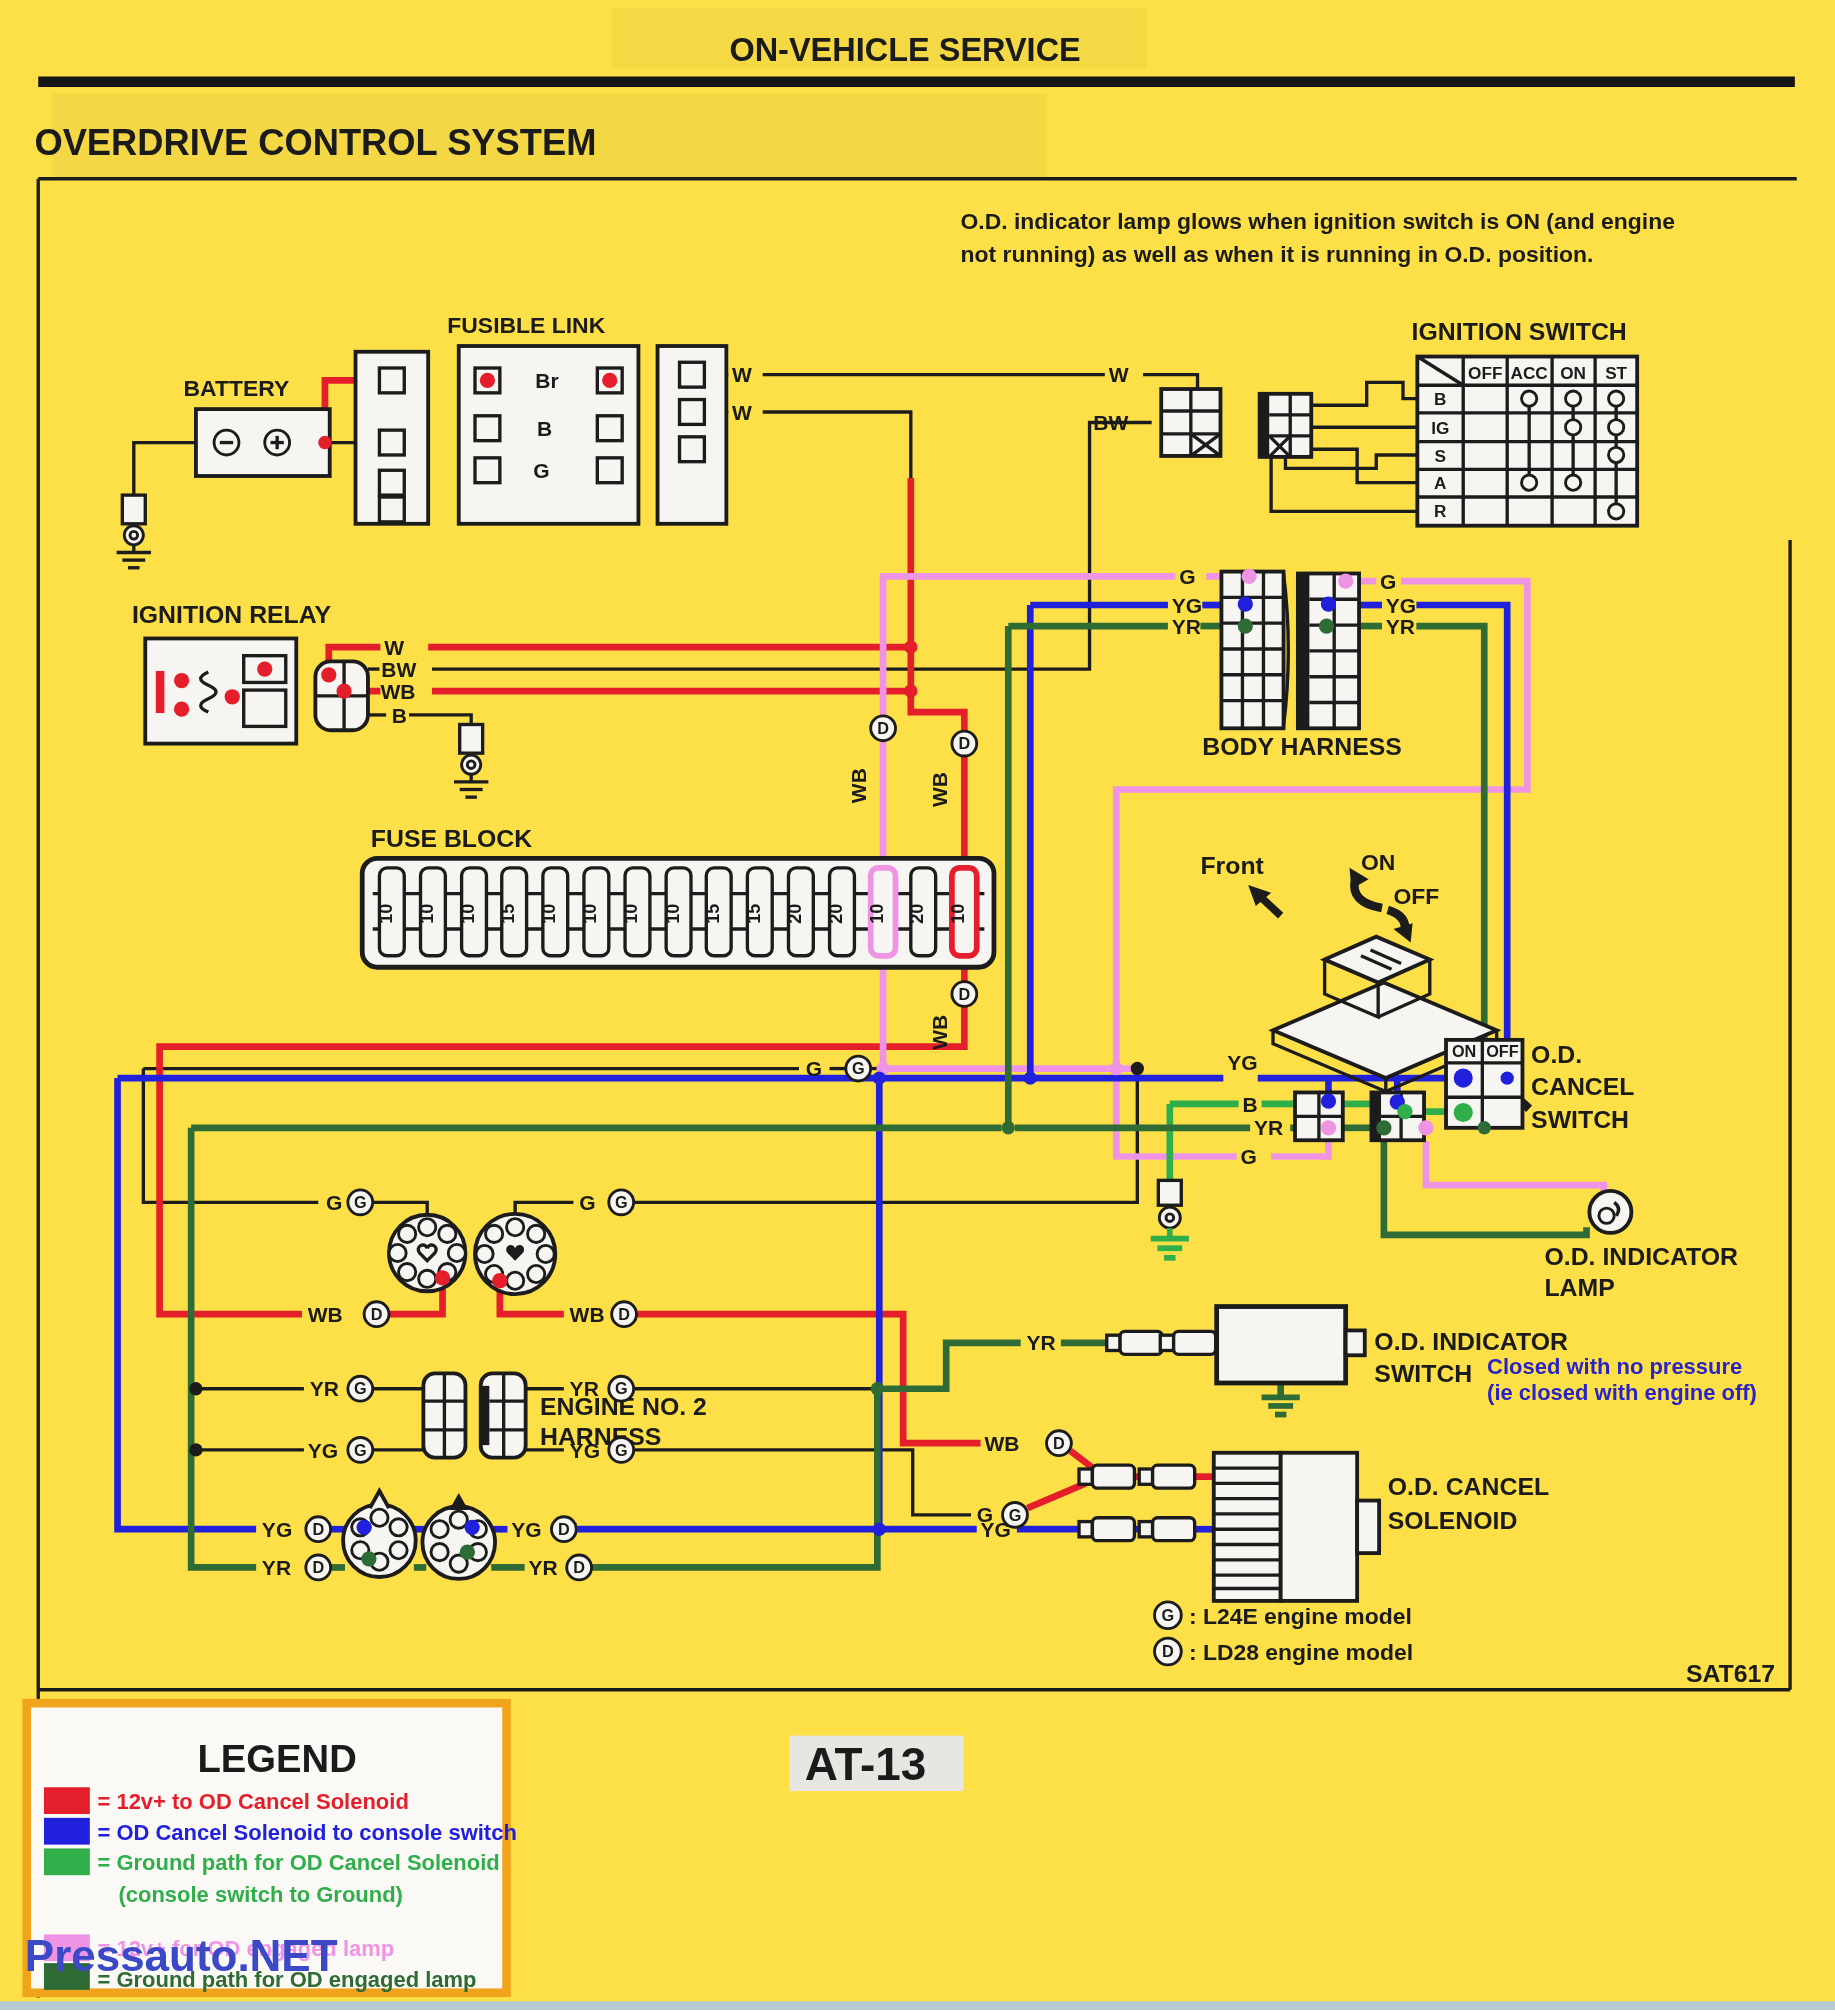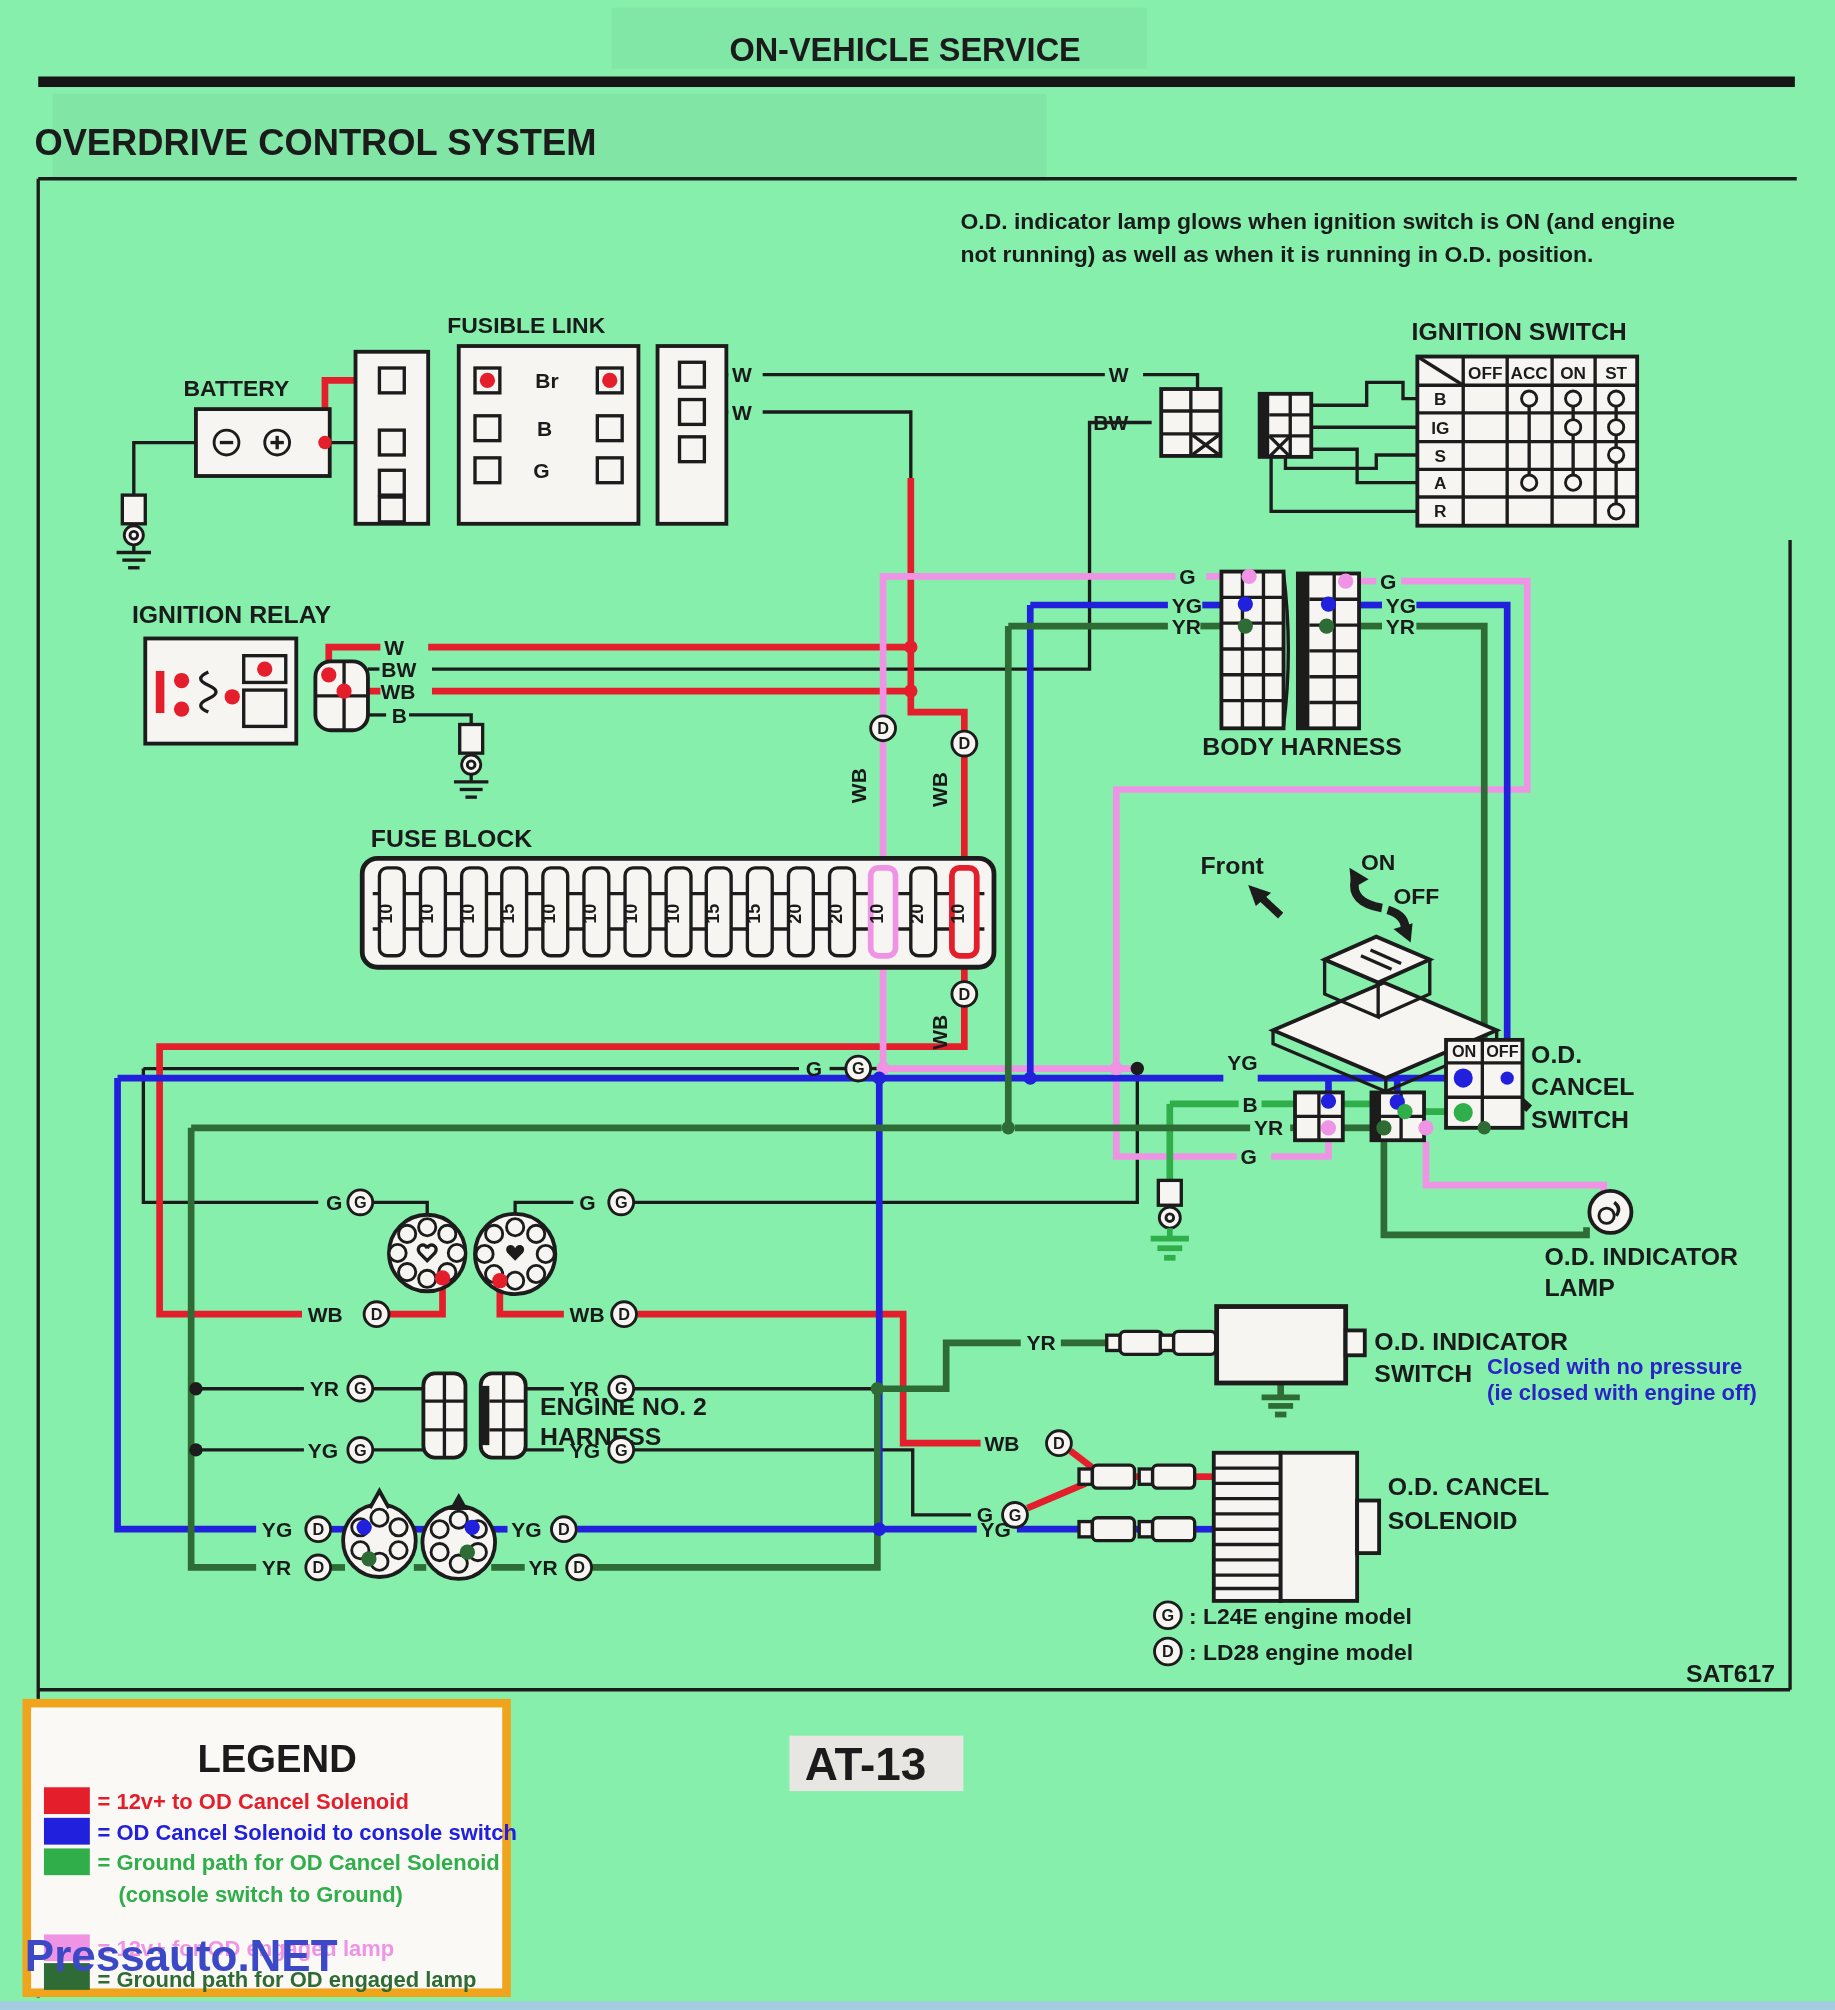--- a/index.html
+++ b/index.html
@@ -1,16 +1,16 @@
 <!DOCTYPE html>
 <html style="--red: #e51e2b; --blue: #2020dd; --green: #2fae4a; --dark_green: #2f6b34; --pink: #ef94e4; --orange: #f0a41c; --note_blue: #2a23c8; --watermark_blue: #3b49c6;"><head>
 <meta charset="utf-8">
 <style>
   html,body{margin:0;padding:0;background:#f3f2ef;}
-  .page{width:1835px;height:2010px;position:relative;background:#86efac;}
+  .page{width:1835px;height:2010px;position:relative;background:#fde047;}
   svg{display:block}
   svg text{font-family:"Liberation Sans",sans-serif;font-weight:bold;fill:#1b1b1b}
   .s17{font-size:17px}.s18{font-size:18px}.s19{font-size:19px}.s22{font-size:22px}
   .s23{font-size:23px}.s24{font-size:24px}.s26{font-size:26px}.s34{font-size:34px}
   .s38{font-size:38px}.s40{font-size:40px}.s46{font-size:46px}.s48{font-size:48px}
   .mid{text-anchor:middle}
   .wk{stroke:#1c1c1c;stroke-width:3.5;fill:none}
   .wr{stroke:var(--red);stroke-width:7;fill:none}
   .wbl{stroke:var(--blue);stroke-width:7;fill:none}
   .wg{stroke:var(--green);stroke-width:7;fill:none}

